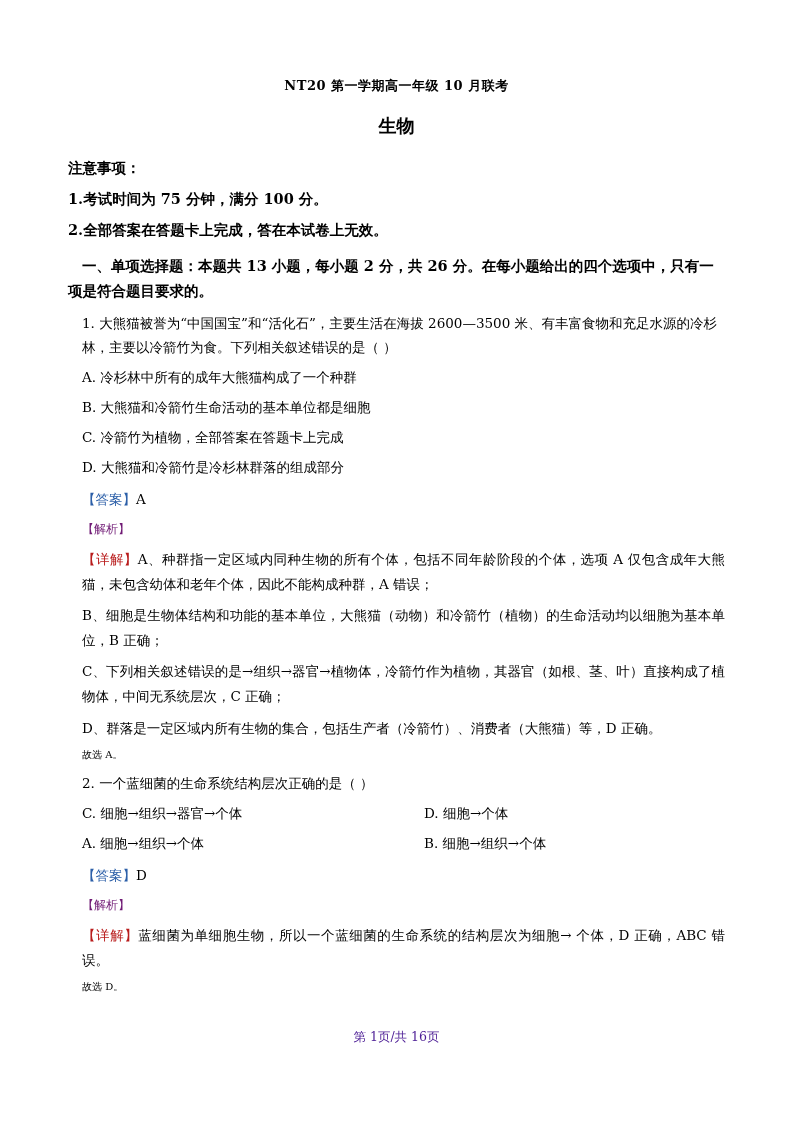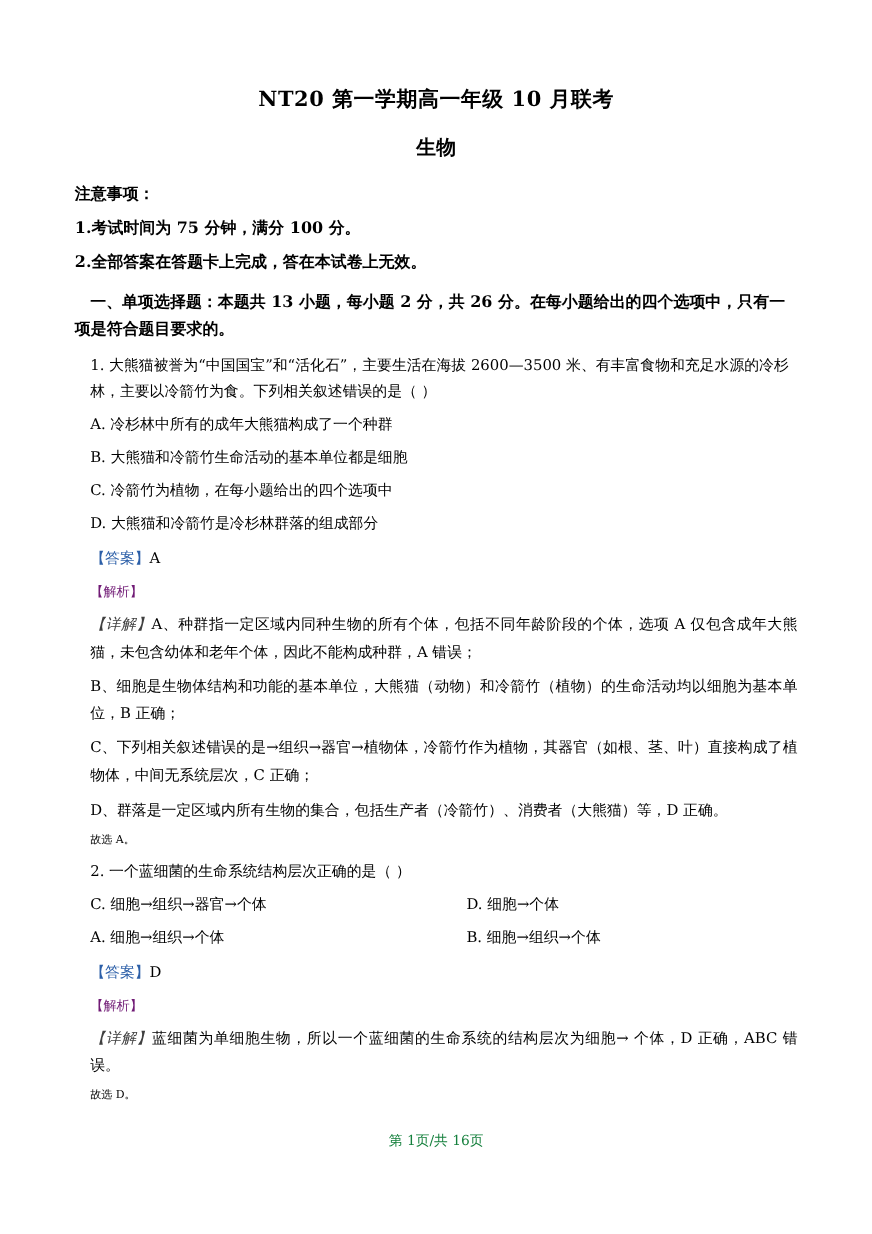--- a/index.html
+++ b/index.html
@@ -16,21 +16,21 @@
   }
   .page {
     position: relative;
     width: 793px;
     height: 1122px;
     box-sizing: border-box;
     padding: 58px 68px 0 68px;
   }
   .title {
     text-align: center;
-    font-size: 19px;
+    font-size: 13px;
     font-weight: bold;
     letter-spacing: 0.5px;
     margin-top: 18px;
     margin-bottom: 0;
     line-height: 1.5;
   }
   .subject {
     text-align: center;
     font-size: 18px;
     font-weight: bold;
@@ -96,55 +96,55 @@
     margin-top: 8px;
     padding-left: 14px;
   }
   .detail {
     font-size: 13.5px;
     line-height: 1.82;
     margin-top: 7px;
     padding-left: 14px;
     text-align: justify;
   }
-  .detail .marker { color: #404040; font-style: italic; }
+  .detail .marker { color: #b91c1c; }
   .plain {
     font-size: 10px;
     line-height: 1.78;
     margin-top: 6px;
     padding-left: 14px;
   }
   .footer {
     position: absolute;
     left: 0;
     right: 0;
     bottom: 76px;
     text-align: center;
     font-size: 12.5px;
-    color: #15803d;
+    color: #4c1d95;
   }
 </style>
 </head>
 <body>
 
 <div class="page">
 
   <div class="title">NT20 第一学期高一年级 10 月联考</div>
   <div class="subject">生物</div>
 
   <div class="notice-head">注意事项：</div>
   <div class="notice-line">1.考试时间为 75 分钟，满分 100 分。</div>
   <div class="notice-line">2.全部答案在答题卡上完成，答在本试卷上无效。</div>
 
   <div class="section-head">一、单项选择题：本题共 13 小题，每小题 2 分，共 26 分。在每小题给出的四个选项中，只有一项是符合题目要求的。</div>
 
   <div class="qtext">1. 大熊猫被誉为“中国国宝”和“活化石”，主要生活在海拔 2600—3500 米、有丰富食物和充足水源的冷杉林，主要以冷箭竹为食。下列相关叙述错误的是（        ）</div>
   <div class="opt">A. 冷杉林中所有的成年大熊猫构成了一个种群</div>
   <div class="opt">B. 大熊猫和冷箭竹生命活动的基本单位都是细胞</div>
-  <div class="opt">C. 冷箭竹为植物，在每小题给出的四个选项中</div>
+  <div class="opt">C. 冷箭竹为植物，全部答案在答题卡上完成</div>
   <div class="opt">D. 大熊猫和冷箭竹是冷杉林群落的组成部分</div>
 
   <div class="ans-label"><span class="marker">【答案】</span><span class="val">A</span></div>
   <div class="analysis-label">【解析】</div>
 
   <div class="detail"><span class="marker">【详解】</span><span>A、种群指一定区域内同种生物的所有个体，包括不同年龄阶段的个体，选项 A 仅包含成年大熊猫，未包含幼体和老年个体，因此不能构成种群，A 错误；</span></div>
   <div class="detail">B、细胞是生物体结构和功能的基本单位，大熊猫（动物）和冷箭竹（植物）的生命活动均以细胞为基本单位，B 正确；</div>
   <div class="detail">C、下列相关叙述错误的是→组织→器官→植物体，冷箭竹作为植物，其器官（如根、茎、叶）直接构成了植物体，中间无系统层次，C 正确；</div>
   <div class="detail">D、群落是一定区域内所有生物的集合，包括生产者（冷箭竹）、消费者（大熊猫）等，D 正确。</div>
   <div class="plain">故选 A。</div>

